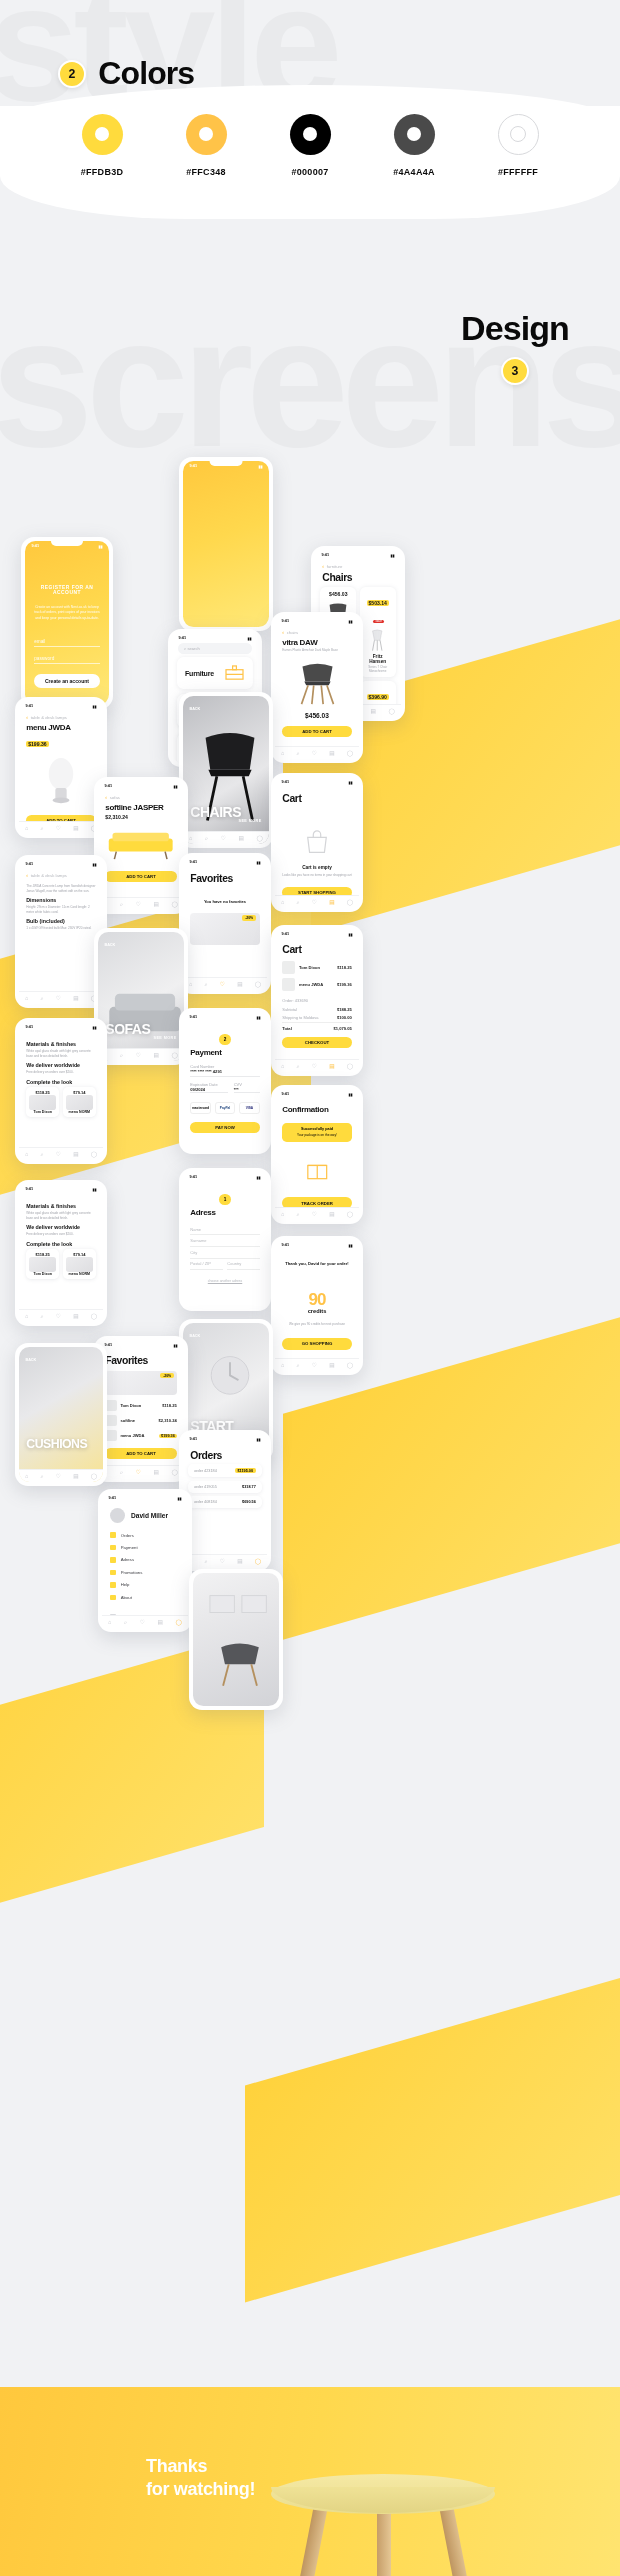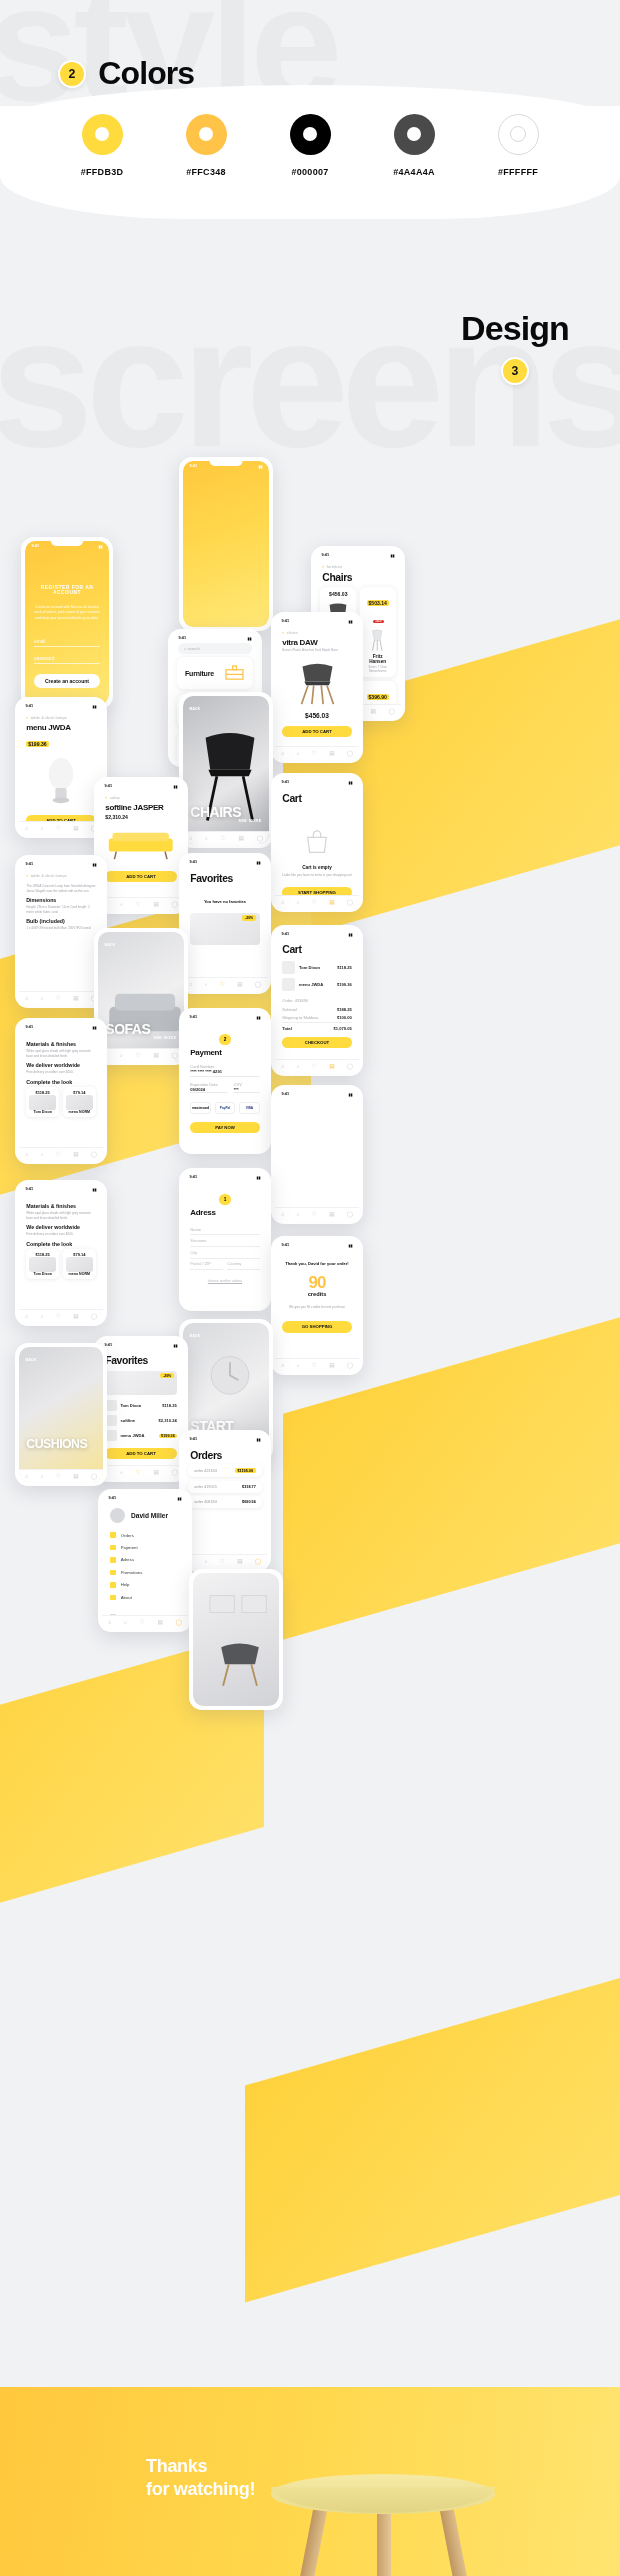--- a/index.html
+++ b/index.html
@@ -862,20 +862,35 @@
     </div>
   </div>
 
   <div class="phone" style="left:271px;top:812px;width:92px;height:139px;">
     <div class="screen">
       <div class="notch"></div>
       <div class="statusbar sb-dark">
           <span>9:41</span>
           <span>▮▮</span>
         </div>
+      <div class="scr-pad" style="padding-top:8.5px;">
+        <div class="h-title-sm">Confirmation</div>
+        <div style="background:#FFDB3D;border-radius:4.7px;padding:4.7px;margin-top:8.5px;text-align:center;">
+          <div style="font-size:3.8px;font-weight:bold;">Successfully paid</div>
+          <div style="font-size:3.2px;margin-top:1.9px;">Your package is on the way!</div>
+        </div>
+        <div style="text-align:center;margin-top:15px;">
+          <svg width="24.5" height="24.5" viewBox="0 0 26 26">
+              <rect x="3" y="9" width="20" height="14" fill="none" stroke="#FFC348" stroke-width="1.3"></rect>
+              <line x1="13" y1="9" x2="13" y2="23" stroke="#FFC348" stroke-width="1.3"></line>
+              <path d="M3 9h20" stroke="#FFC348" stroke-width="1.3"></path>
+            </svg>
+        </div>
+        <div class="pill-yellow" style="margin-top:13px;">TRACK ORDER</div>
+      </div>
       <div class="tabbar">
         <span>⌂</span>
           <span>⌕</span>
           <span>♡</span>
           <span>▤</span>
           <span>◯</span>
       </div>
     </div>
   </div>
 
@@ -943,21 +958,21 @@
 
   <div class="phone" style="left:271px;top:963px;width:92px;height:139px;">
     <div class="screen">
       <div class="notch"></div>
       <div class="statusbar sb-dark">
           <span>9:41</span>
           <span>▮▮</span>
         </div>
       <div class="scr-pad" style="padding-top:13px;text-align:center;">
         <div style="font-size:4.1px;font-weight:bold;color:#111;line-height:1.4;">Thank you, David for your order!</div>
-        <div style="margin-top:7px;position:relative;display:inline-block;">
+        <div style="margin-top:24px;position:relative;display:inline-block;">
           <div style="font-size:17px;font-weight:bold;color:#FFC348;letter-spacing:-0.9px;">90</div>
           <div style="font-size:5.7px;font-weight:bold;color:#111;margin-top:-2.8px;">credits</div>
         </div>
         <div class="body-tx" style="margin-top:6.6px;">We give you 90 credits for next purchase</div>
         <div class="pill-yellow" style="margin-top:11.3px;">GO SHOPPING</div>
       </div>
       <div class="tabbar">
         <span>⌂</span>
           <span>⌕</span>
           <span>♡</span>

